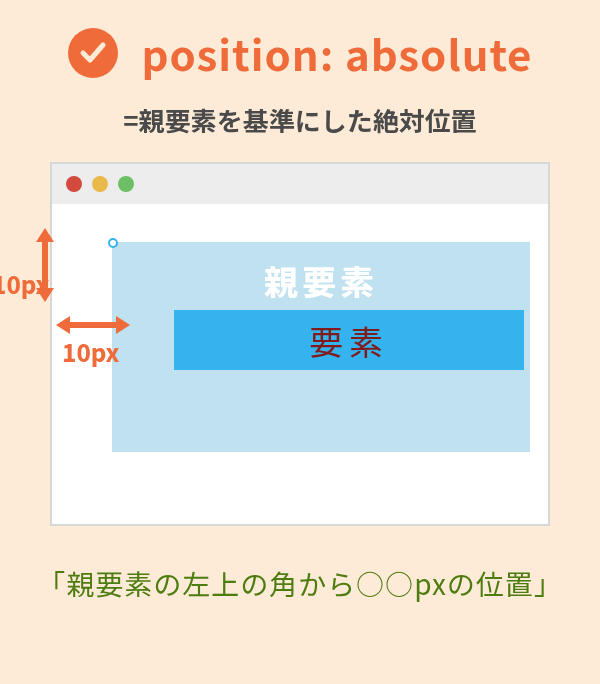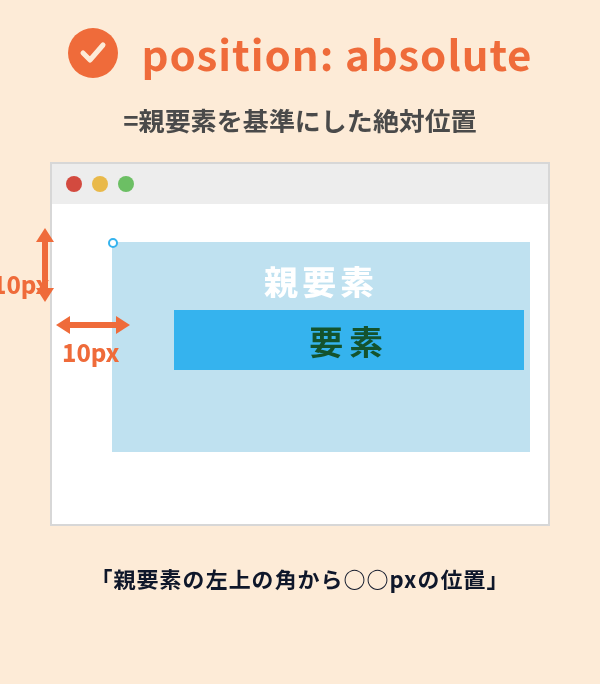--- a/index.html
+++ b/index.html
@@ -87,23 +87,23 @@
     left: 122px;
     top: 106px;
     width: 350px;
     height: 60px;
     background: #35b3ee;
     display: flex;
     align-items: center;
     justify-content: center;
   }
   .child-label {
-    color: #14532d;
+    color: #7f1d1d;
     font-size: 34px;
-    font-weight: 700;
+    font-weight: 400;
     letter-spacing: 6px;
   }
 
   
   .anchor-dot {
     position: absolute;
     left: 56px; top: 34px;
     width: 10px; height: 10px;
     border: 2px solid #35b3ee;
     background: #fff;
@@ -146,23 +146,23 @@
   }
   .arrow-head {
     fill: #ef6b3a;
   }
 
   .footer {
     margin-top: 36px;
     text-align: center;
   }
   .footer p {
-    color: #0f172a;
-    font-size: 22px;
-    font-weight: 700;
+    color: #4d7c0f;
+    font-size: 28px;
+    font-weight: 400;
     line-height: 1.5;
     letter-spacing: 1px;
   }
 </style>
 </head>
 <body>
 
 <div class="heading">
   <div class="check-badge">
     <svg width="30" height="30" viewBox="0 0 30 30">

